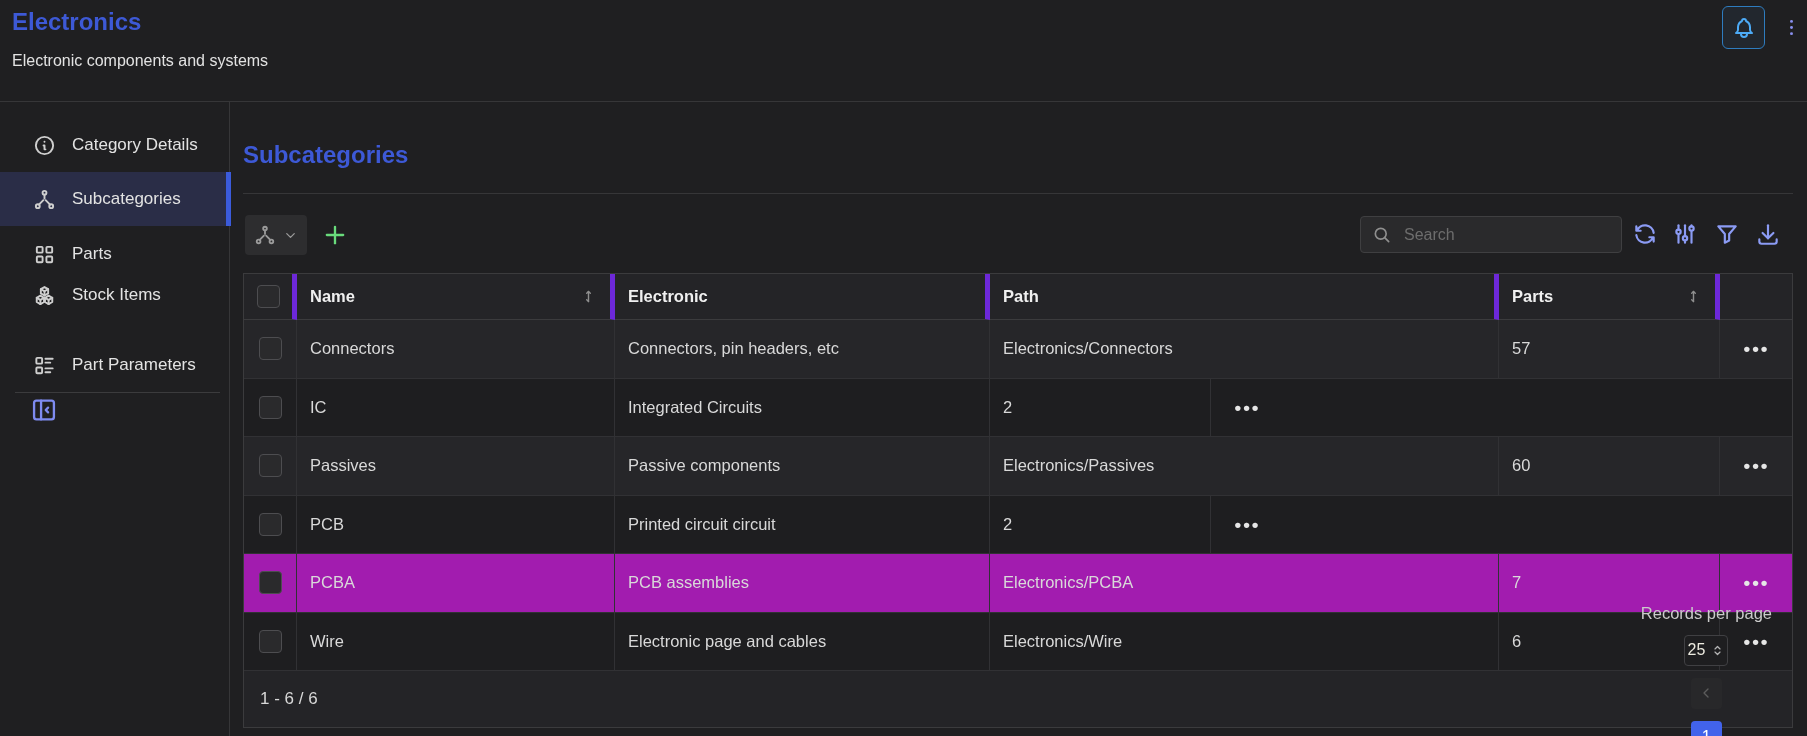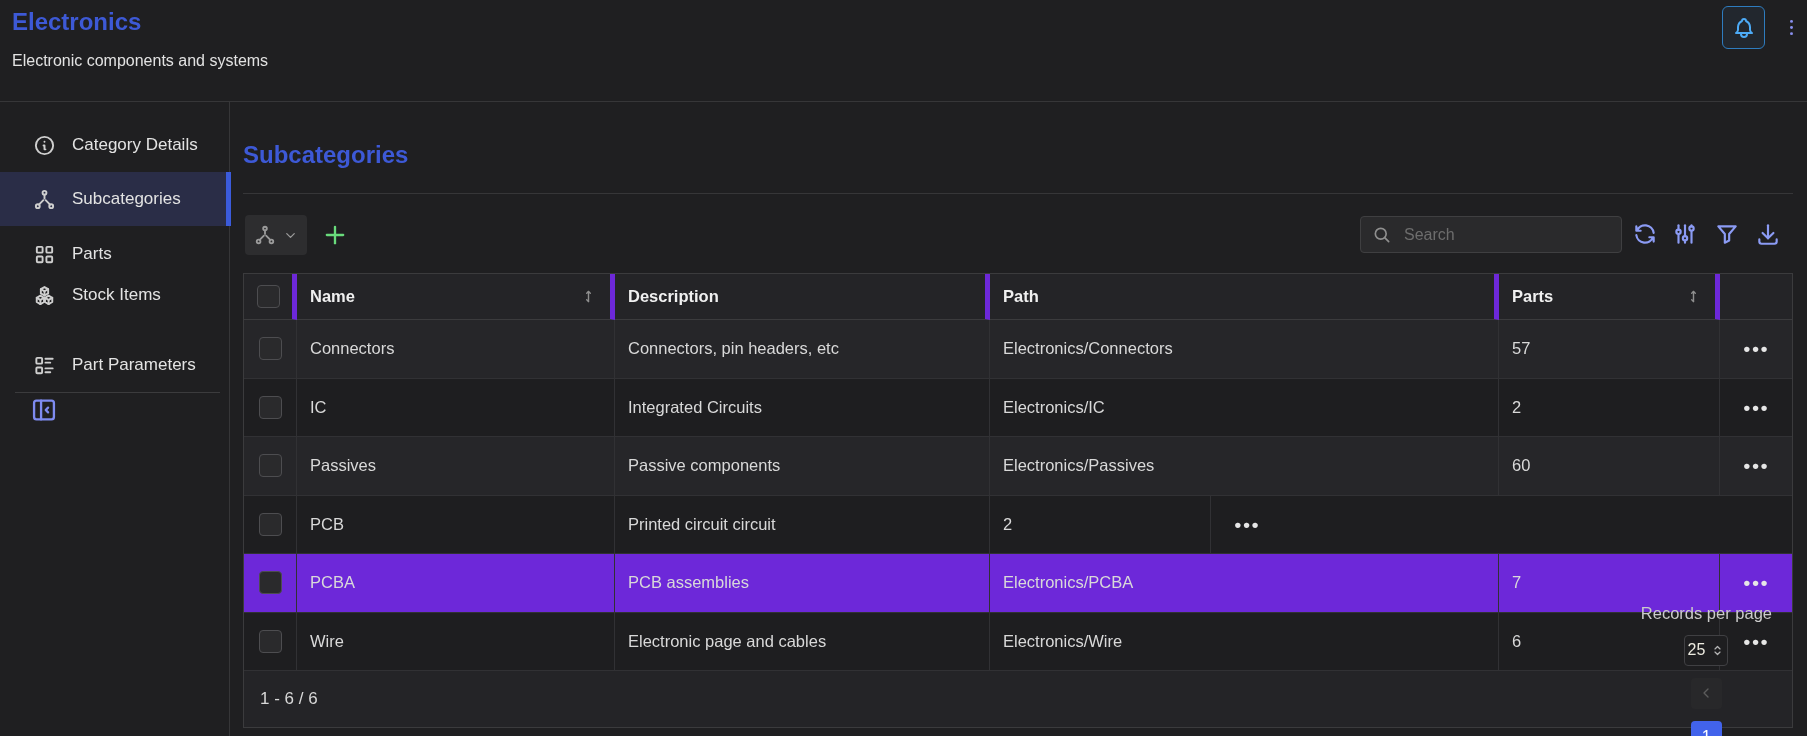--- a/index.html
+++ b/index.html
@@ -47,21 +47,21 @@
 
   
   .table{position:absolute;left:243px;top:273px;width:1550px;border:1px solid #3b3b3d;
          box-sizing:border-box;background:#1f1f21;}
   .thead{display:flex;height:46px;background:#242427;}
   .th{display:flex;align-items:center;padding:0 13px;box-sizing:border-box;border-right:5px solid #6d28d9;
       border-bottom:1px solid #3b3b3d;font-weight:bold;font-size:16.5px;color:#f0f0f0;}
   .th:last-child{border-right:none;}
   .tr{display:flex;height:57.5px;background:#1e1e20;font-size:16.5px;color:#d9d9d9;cursor:pointer;}
   .tr.odd{background:#262629;}
-  .tr.hl{background:#6d28d9;}
+  .tr.hl{background:#a21caf;}
   .tr{border-bottom:1px solid #313134;}
   .td{display:flex;align-items:center;padding:0 13px;box-sizing:border-box;border-right:1px solid #313134;}
   .td:last-child{border-right:none;}
   .w-check{width:53px;justify-content:center;padding:0;flex:none;}
   .w-name{width:318px;flex:none;}
   .w-desc{width:375px;flex:none;}
   .w-path{width:509px;flex:none;}
   .w-parts{width:221px;flex:none;}
   .w-act{width:73px;justify-content:center;padding:0;flex:none;}
   .cbx{width:21px;height:21px;border:1px solid #4d4d50;border-radius:4px;background:#2a2a2c;cursor:pointer;}
@@ -257,21 +257,21 @@
         <span>Name</span>
         <span class="sort-ic">
           <svg width="17" height="17" viewBox="0 0 24 24">
               <path d="M12 5v14"></path>
               <path d="M9.5 7.5L12 5l2.5 2.5"></path>
               <path d="M9.5 16.5L12 19l-2.5 -2.5"></path>
             </svg>
         </span>
       </div>
       <div class="th w-desc">
-        <span>Description</span>
+        <span>Electronic</span>
       </div>
       <div class="th w-path">
         <span>Path</span>
       </div>
       <div class="th w-parts">
         <span>Parts</span>
         <span class="sort-ic">
           <svg width="17" height="17" viewBox="0 0 24 24">
               <path d="M12 5v14"></path>
               <path d="M9.5 7.5L12 5l2.5 2.5"></path>
@@ -294,21 +294,20 @@
         <div class="td w-act">
           <button class="row-actions">•••</button>
         </div>
       </div>
         <div class="tr">
         <div class="td w-check">
           <span class="cbx"></span>
         </div>
         <div class="td w-name c-name">IC</div>
         <div class="td w-desc c-desc">Integrated Circuits</div>
-        <div class="td w-path c-path">Electronics/IC</div>
         <div class="td w-parts c-parts">2</div>
         <div class="td w-act">
           <button class="row-actions">•••</button>
         </div>
       </div>
         <div class="tr odd">
         <div class="td w-check">
           <span class="cbx"></span>
         </div>
         <div class="td w-name c-name">Passives</div>

